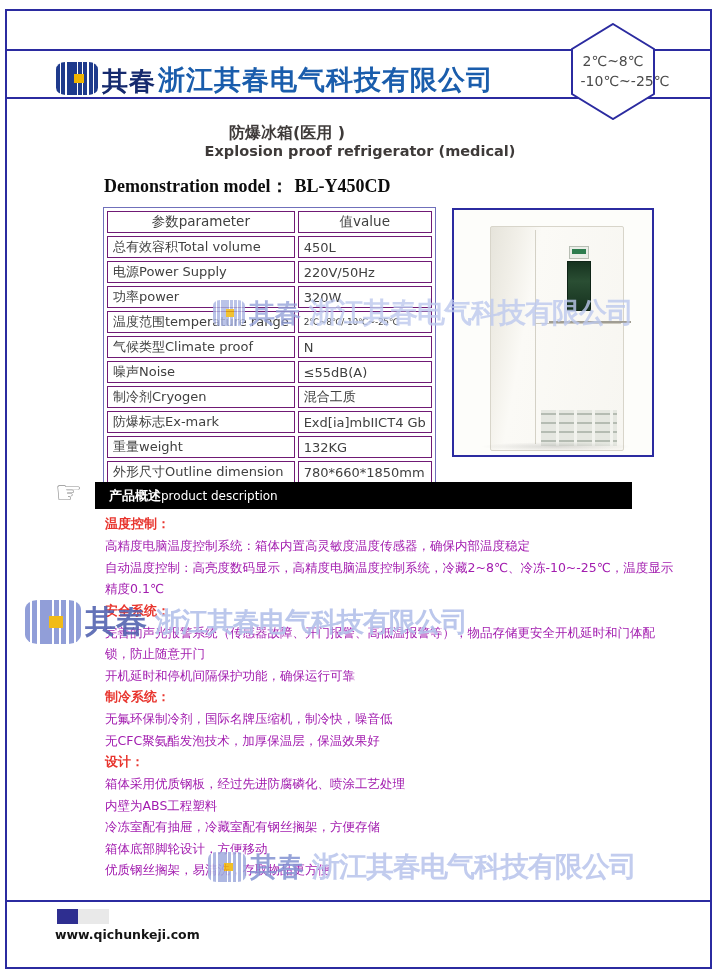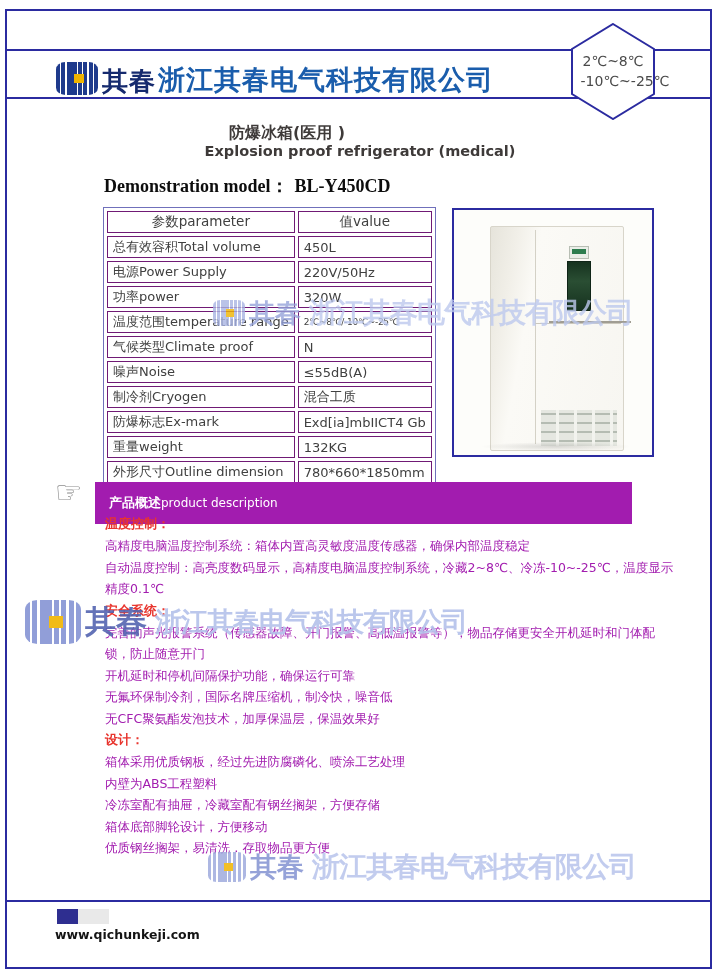--- a/index.html
+++ b/index.html
@@ -54,21 +54,21 @@
            background-blend-mode:normal;}
   .f-display{position:absolute;left:78px;top:19px;width:18px;height:11px;background:#eaeee8;border:1px solid #b8beb4;}
   .f-display .screen{margin:2px;height:5px;background:#2e7d4f;}
   .f-grille{position:absolute;left:50px;right:6px;bottom:4px;height:36px;opacity:.9;
             background:repeating-linear-gradient(90deg,transparent 0 15px,#f2f3ee 15px 18px),
                        repeating-linear-gradient(180deg,#e3e6df 0 3px,#aeb6ac 3px 5px,#e3e6df 5px 9px);}
   .f-shadow{position:absolute;left:26px;bottom:4px;width:152px;height:9px;
             background:radial-gradient(ellipse,rgba(0,0,0,.13),transparent 70%);}
   
   .hand{position:absolute;left:55px;top:474px;font-size:31px;color:#8d8d8d;}
-  .banner{position:absolute;left:95px;top:482px;width:537px;height:42px;background:#a21caf;
+  .banner{position:absolute;left:95px;top:482px;width:537px;height:27px;background:#000000;
           display:flex;align-items:center;padding-left:14px;box-sizing:border-box;color:#fff;}
   .banner .zh{font-size:13px;font-weight:bold;}
   .banner .en{font-size:12px;font-weight:normal;margin-left:0;}
   
   .desc{position:absolute;left:105px;top:512px;width:545px;}
   .dhead{font-size:13px;font-weight:bold;color:#e8352e;margin:5px 0 8px;line-height:14px;}
   .dline{font-size:12.5px;color:#a21caf;margin:0 0 8px;line-height:13.5px;white-space:nowrap;}
   
   .wm{position:absolute;display:flex;align-items:center;pointer-events:none;white-space:nowrap;z-index:5;}
   .wm .qc-icon{flex:0 0 auto;}
@@ -191,20 +191,21 @@
 
   <div class="desc">
     <div class="dhead">温度控制：</div>
     <p class="dline">高精度电脑温度控制系统：箱体内置高灵敏度温度传感器，确保内部温度稳定</p>
     <p class="dline">自动温度控制：高亮度数码显示，高精度电脑温度控制系统，冷藏2~8℃、冷冻-10~-25℃，温度显示</p>
     <p class="dline">精度0.1℃</p>
     <div class="dhead">安全系统：</div>
     <p class="dline">完善的声光报警系统（传感器故障、开门报警、高低温报警等），物品存储更安全开机延时和门体配</p>
     <p class="dline">锁，防止随意开门</p>
     <p class="dline">开机延时和停机间隔保护功能，确保运行可靠</p>
+    <div class="dhead">制冷系统：</div>
     <p class="dline">无氟环保制冷剂，国际名牌压缩机，制冷快，噪音低</p>
     <p class="dline">无CFC聚氨酯发泡技术，加厚保温层，保温效果好</p>
     <div class="dhead">设计：</div>
     <p class="dline">箱体采用优质钢板，经过先进防腐磷化、喷涂工艺处理</p>
     <p class="dline">内壁为ABS工程塑料</p>
     <p class="dline">冷冻室配有抽屉，冷藏室配有钢丝搁架，方便存储</p>
     <p class="dline">箱体底部脚轮设计，方便移动</p>
     <p class="dline">优质钢丝搁架，易清洗，存取物品更方便</p>
   </div>
 

